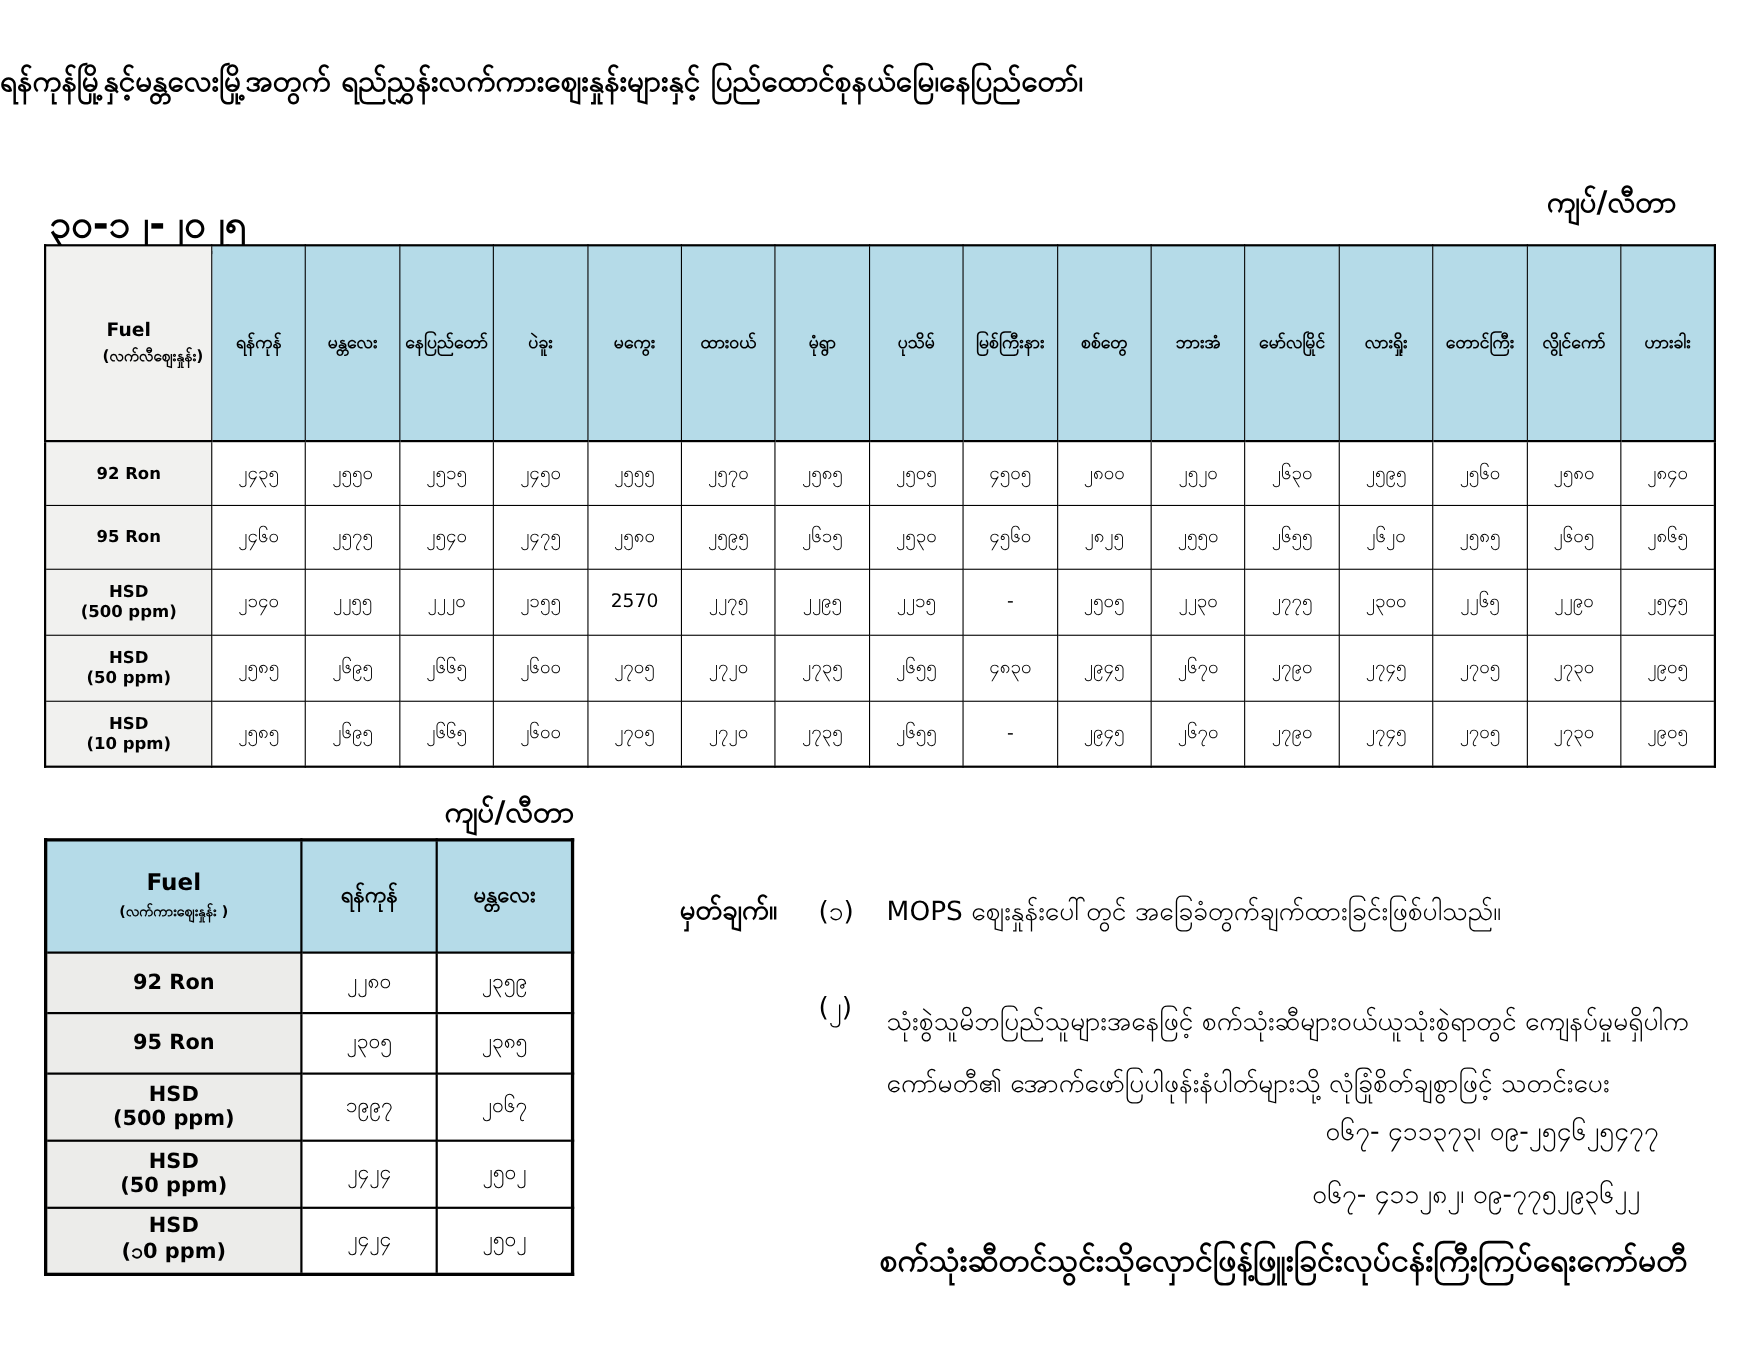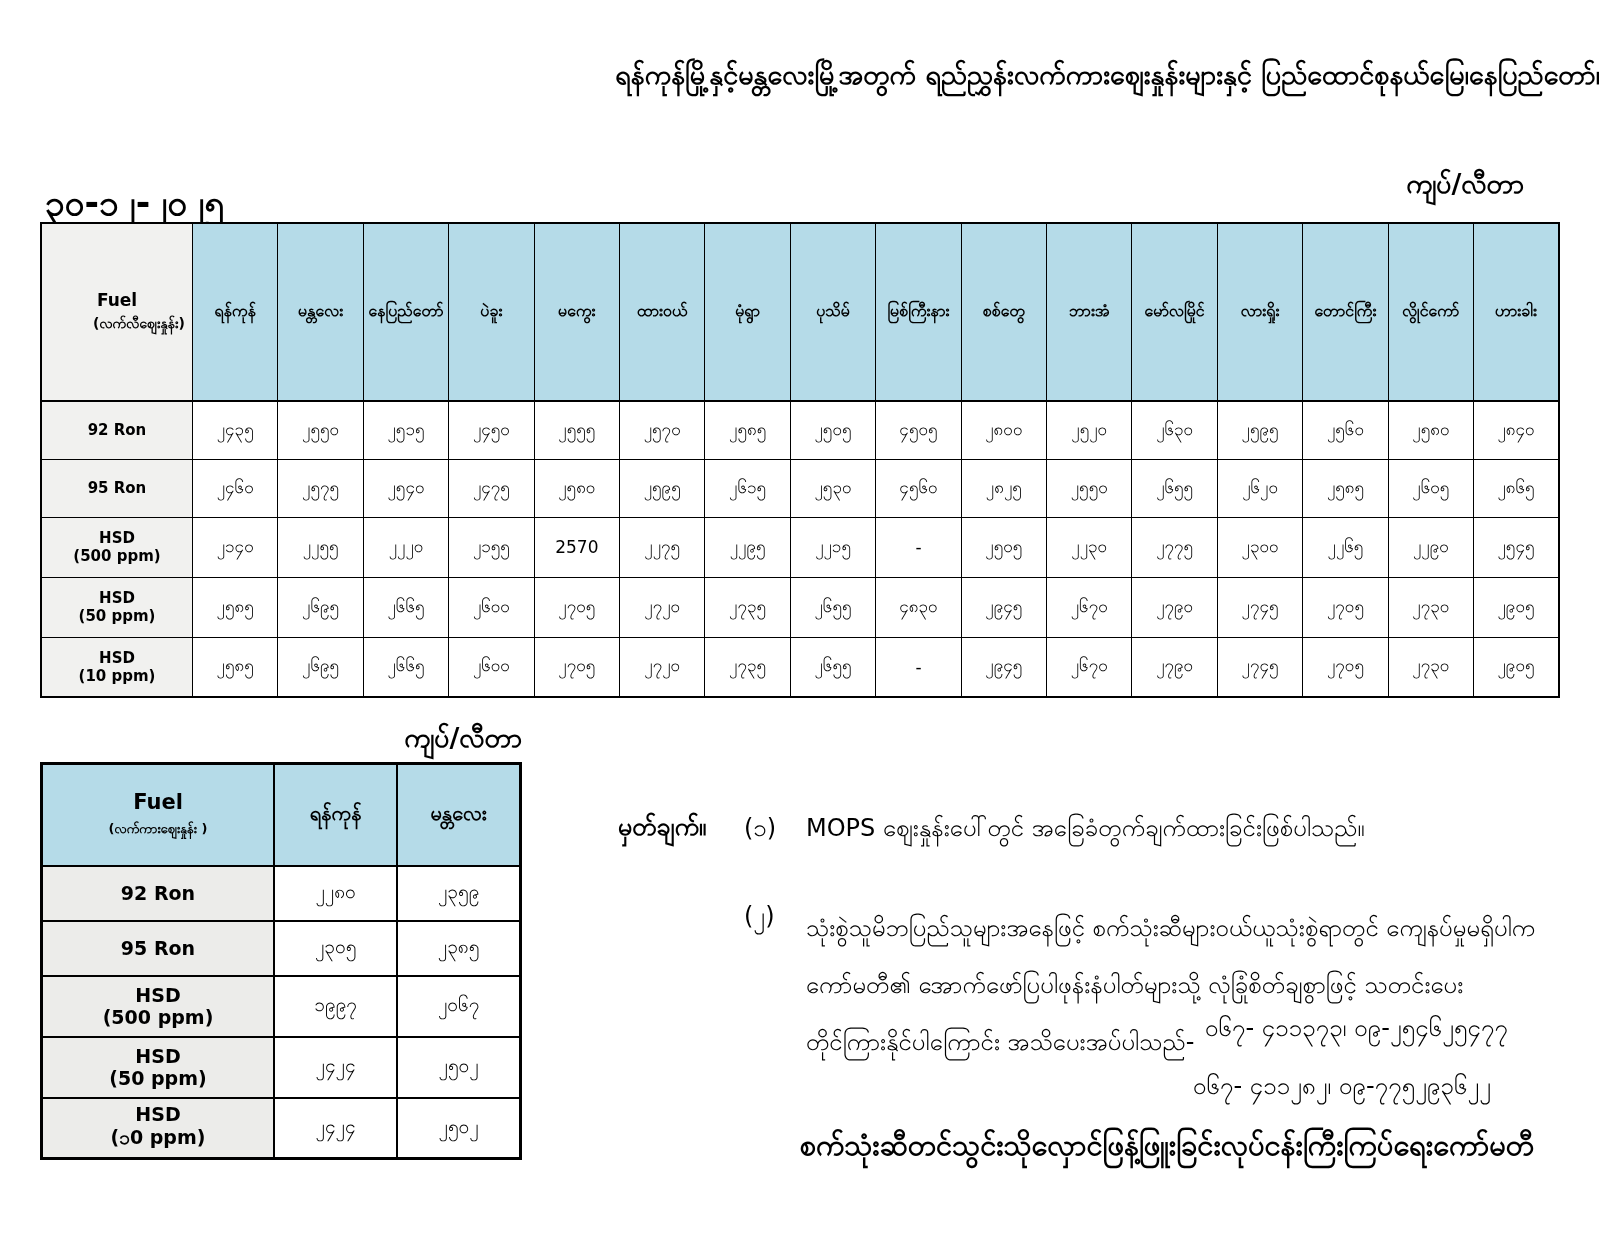--- a/index.html
+++ b/index.html
@@ -1,21 +1,21 @@
 <!DOCTYPE html>
 <html><head>
 <meta charset="utf-8">
 <style>
   html,body { margin:0; padding:0; background:#ffffff; }
   .page {
     position:relative; width:1600px; height:1236px; background:#ffffff;
     font-family:"DejaVu Sans","Liberation Sans",sans-serif; color:#000;
     overflow:hidden;
   }
-  .title-block { position:absolute; top:46px; left:0; width:100%; text-align:right;
+  .title-block { position:absolute; top:46px; left:0; width:100%; text-align:left;
     font-weight:bold; font-size:27px; line-height:57px; }
   .date-label { position:absolute; top:180px; left:45px; font-size:35px; font-weight:bold; }
   .unit-top { position:absolute; top:166px; right:76px; font-size:27px; font-weight:bold; }
 
   
   table.main-table { position:absolute; top:222px; left:40px; width:1520px;
     border-collapse:collapse; table-layout:fixed; }
   table.main-table th, table.main-table td {
     border:1px solid #000; text-align:center; vertical-align:middle; padding:0; }
   table.main-table { border:2px solid #000; }
@@ -262,20 +262,19 @@
       </tbody>
   </table>
 
   <div class="note-heading">မှတ်ချက်။</div>
   <div class="note1-num">(၁)</div>
   <div class="note1-text">MOPS ဈေးနှုန်းပေါ်တွင် အခြေခံတွက်ချက်ထားခြင်းဖြစ်ပါသည်။</div>
   <div class="note2-num">(၂)</div>
   <div class="note2-text">
     <div>သုံးစွဲသူမိဘပြည်သူများအနေဖြင့် စက်သုံးဆီများဝယ်ယူသုံးစွဲရာတွင် ကျေနပ်မှုမရှိပါက</div>
     <div>ကော်မတီ၏ အောက်ဖော်ပြပါဖုန်းနံပါတ်များသို့ လုံခြုံစိတ်ချစွာဖြင့် သတင်းပေး</div>
-    <div>တိုင်ကြားနိုင်ပါကြောင်း အသိပေးအပ်ပါသည်-</div>
   </div>
 
   <div class="phone-line1">၀၆၇- ၄၁၁၃၇၃၊ ၀၉-၂၅၄၆၂၅၄၇၇</div>
   <div class="phone-line2">၀၆၇- ၄၁၁၂၈၂၊ ၀၉-၇၇၅၂၉၃၆၂၂</div>
   <div class="committee">စက်သုံးဆီတင်သွင်းသိုလှောင်ဖြန့်ဖြူးခြင်းလုပ်ငန်းကြီးကြပ်ရေးကော်မတီ</div>
 
 </div>
 
 </body></html>

